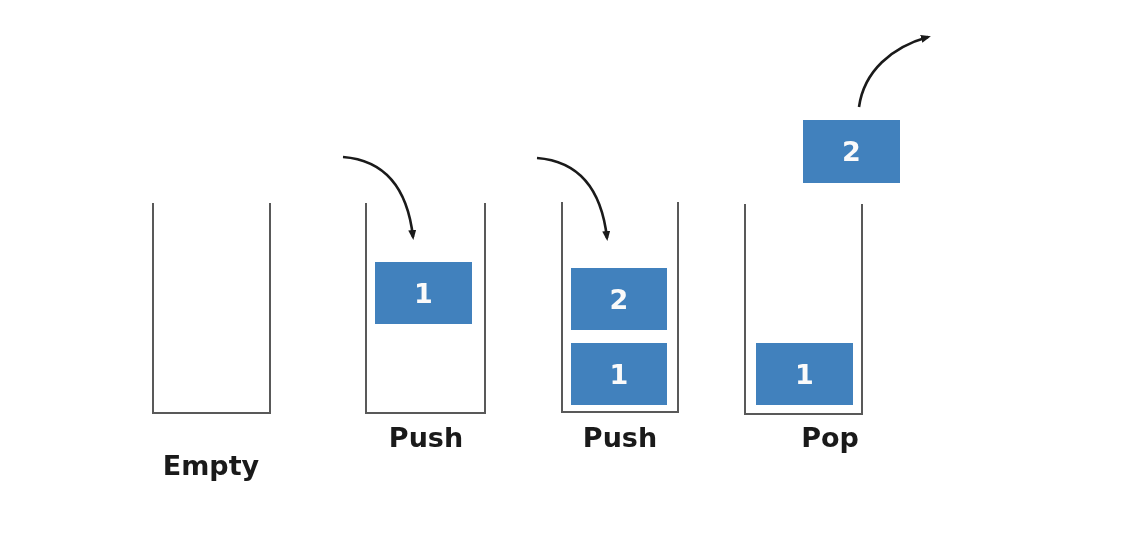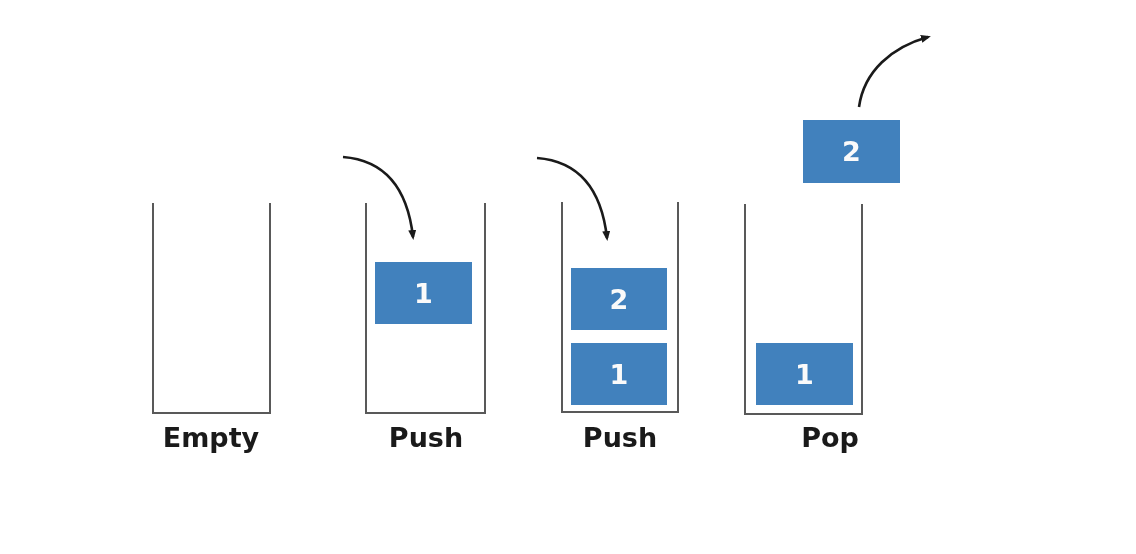--- a/index.html
+++ b/index.html
@@ -48,21 +48,21 @@
   .stage-label {
     position: absolute;
     width: 140px;
     top: 422px;
     text-align: center;
     color: #1a1a1a;
     font-size: 27px;
     font-weight: bold;
     line-height: 31px;
   }
-  .l1 { left: 141px; }
+  .l1 { left: 141px; margin-top: 28px; }
   .l2 { left: 356px; }
   .l3 { left: 550px; }
   .l4 { left: 760px; }
 </style>
 </head>
 <body>
 
 <div class="canvas">
 
   <svg class="arrows" viewBox="0 0 1136 554" xmlns="http://www.w3.org/2000/svg">

